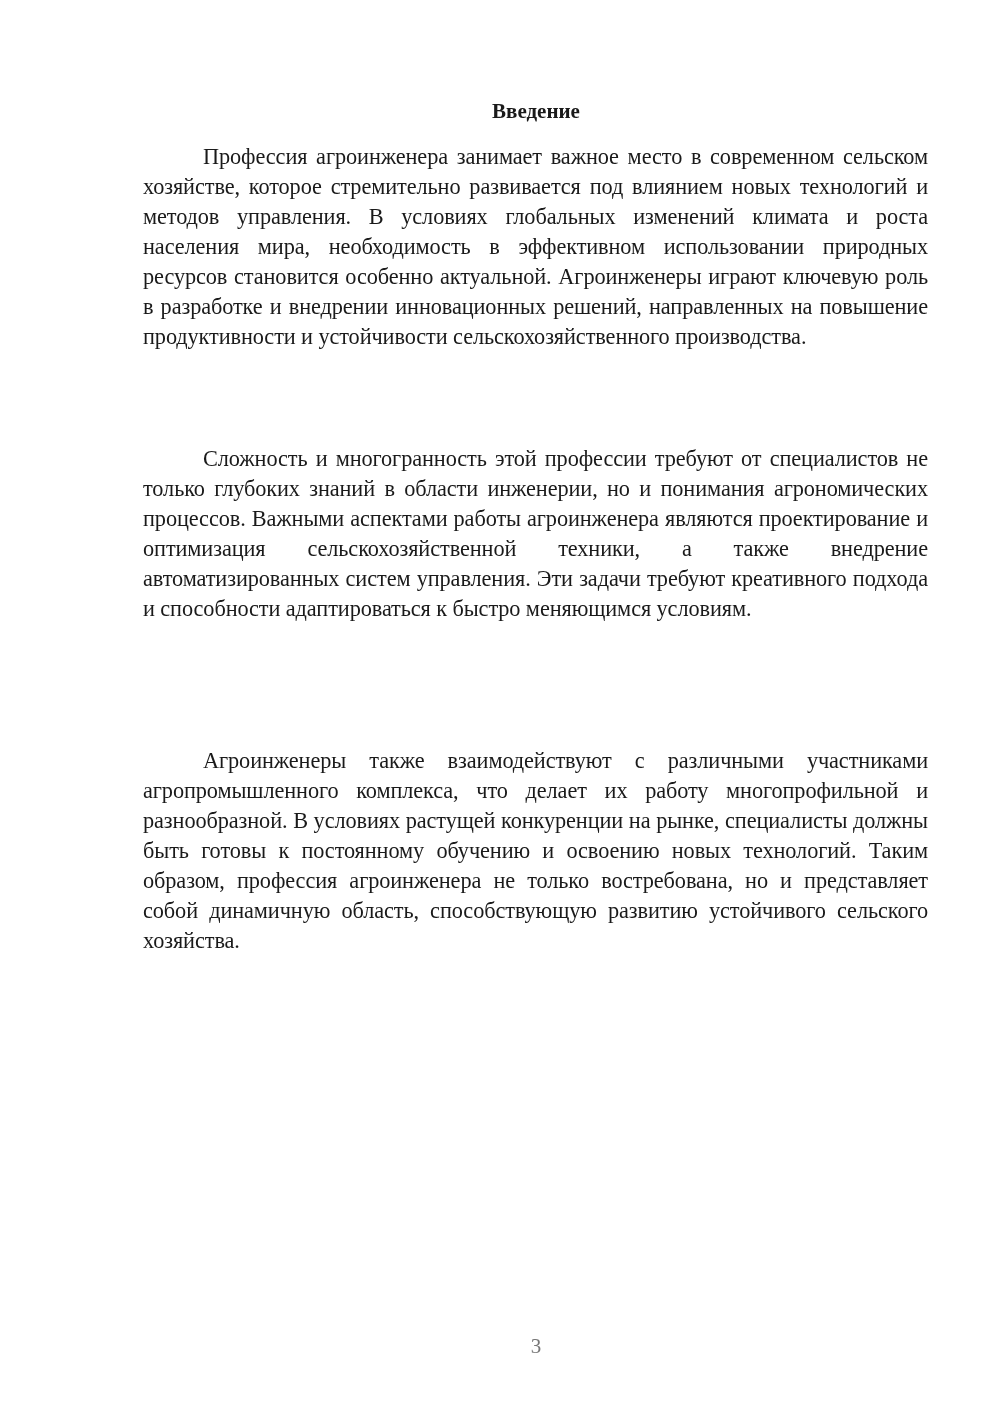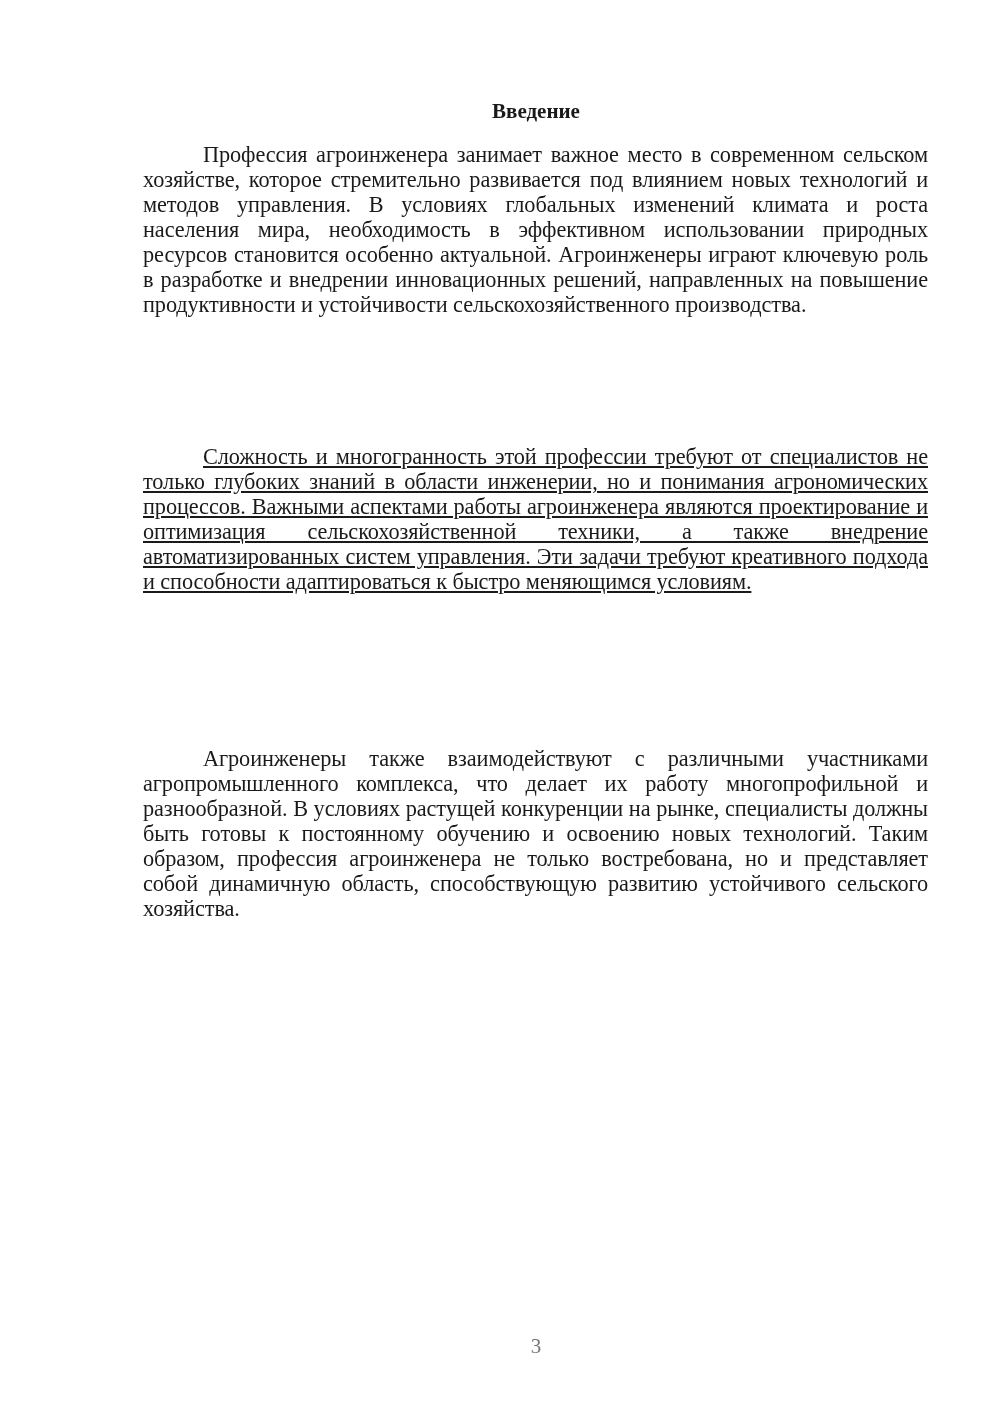--- a/index.html
+++ b/index.html
@@ -29,27 +29,27 @@
       top: 98px;
       text-align: center;
       font-weight: bold;
       font-size: 21px;
       line-height: 26px;
       color: #1a1a1a;
     }
     .para {
       margin: 0;
       font-size: 22.3px;
-      line-height: 25px;
+      line-height: 30px;
       text-align: justify;
       text-indent: 60px;
       letter-spacing: -0.1px;
     }
     .p1 { position: absolute; top: 142px; left: 143px; width: 785px; }
-    .p2 { position: absolute; top: 444px; left: 143px; width: 785px; text-decoration: underline; }
+    .p2 { position: absolute; top: 444px; left: 143px; width: 785px; }
     .p3 { position: absolute; top: 712px; left: 143px; width: 785px; margin-top: 34px; }
     .page-number {
       position: absolute;
       top: 1334px;
       left: 0;
       width: 1072px;
       text-align: center;
       font-size: 21px;
       color: #777777;
     }

